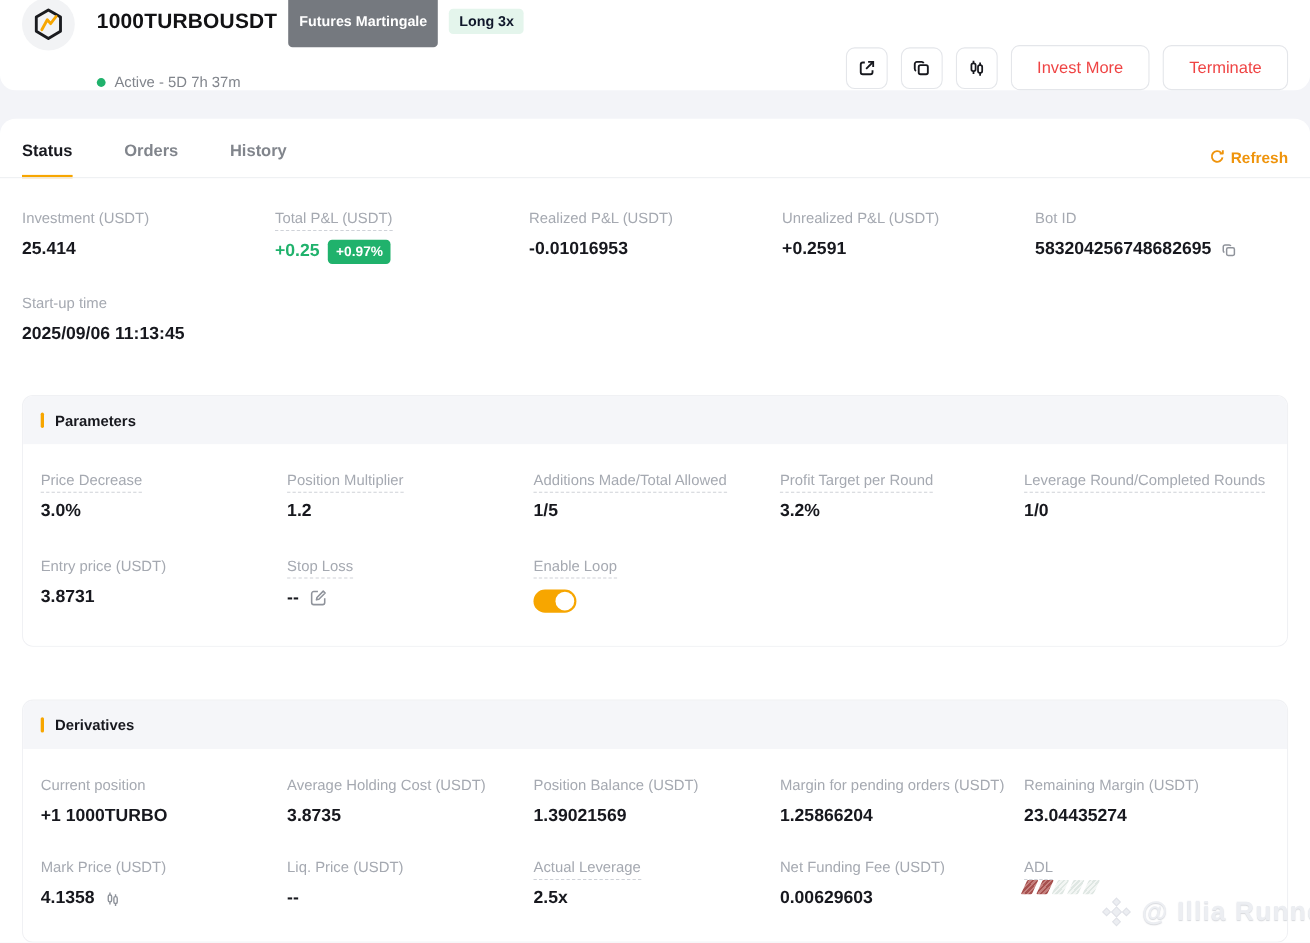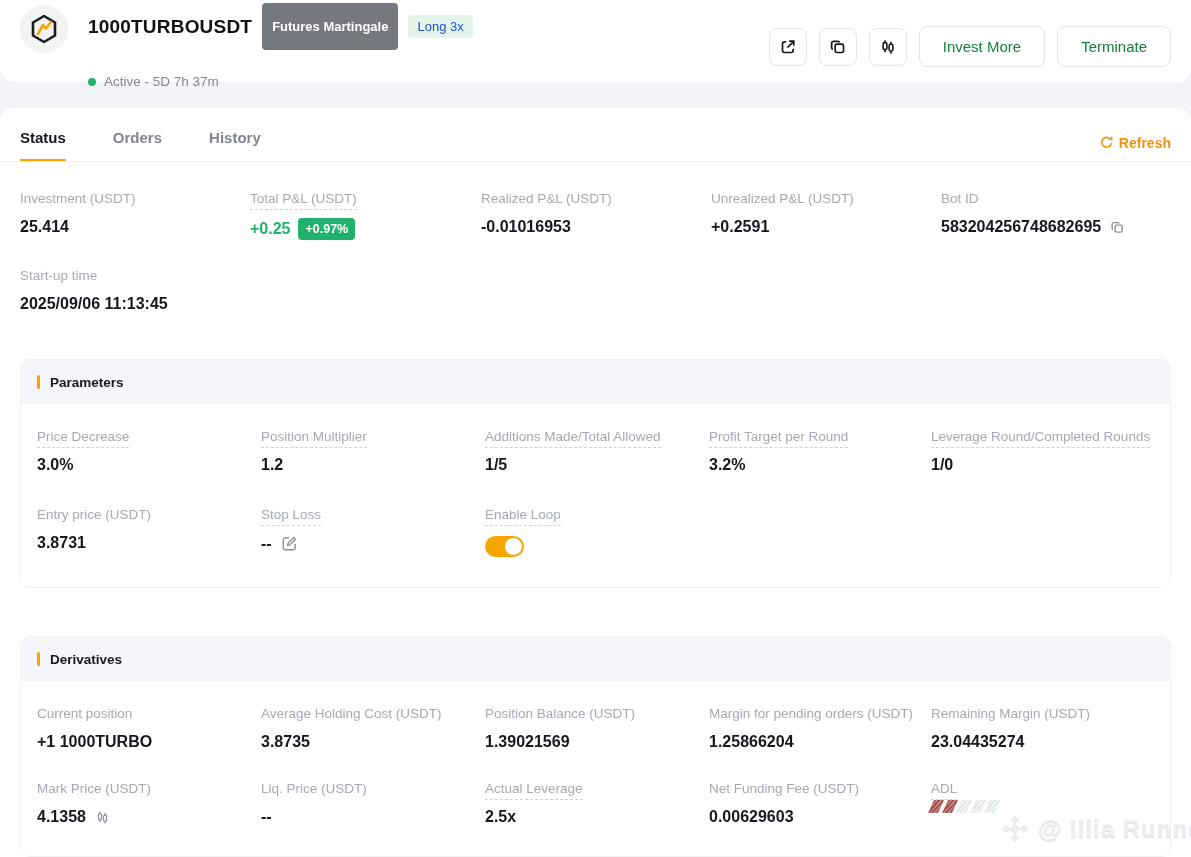--- a/index.html
+++ b/index.html
@@ -12,51 +12,51 @@
   }
 
   
   .header-card {
     background:#fff;
     height:82px;
     border-radius:0 0 14px 14px;
     padding:10px 20px 0 20px;
     display:flex;
     justify-content:space-between;
-    align-items:center;
+    align-items:flex-end;
   }
   .header-left { display:flex; gap:20px; }
   .logo {
     width:48px; height:48px; border-radius:50%;
     background:#f2f3f5; display:flex; align-items:center; justify-content:center;
     margin-top:2px;
   }
   .title-row { display:flex; align-items:center; gap:10px; }
   .symbol { font-size:19px; font-weight:700; color:#121214; letter-spacing:.2px; }
   .badge-gray {
     background:#75797f; color:#ffffff; font-size:13px; font-weight:600;
     padding:16px 10px; border-radius:4px;
   }
   .badge-green {
-    background:#e4f5ec; color:#1d4ed8; font-size:13px; font-weight:400;
+    background:#e4f5ec; color:#0f172a; font-size:13px; font-weight:700;
     padding:4px 9px; border-radius:4px;
   }
   .status-line { margin-top:24px; display:flex; align-items:center; gap:8px;
     font-size:13.5px; color:#81858c; }
   .green-dot { width:8px; height:8px; border-radius:50%; background:#20b26c; }
 
   .header-right { display:flex; align-items:center; gap:12px; margin-top:1px; }
   .icon-btn {
     width:38px; height:38px; background:#fff; border:1px solid #e4e6ea;
     border-radius:8px; display:flex; align-items:center; justify-content:center;
     color:#17181e; cursor:pointer;
   }
   .text-btn {
     height:41px; padding:0 23px; background:#fff; border:1px solid #e4e6ea;
-    border-radius:8px; font-size:15px; font-weight:500; color:#15803d;
+    border-radius:8px; font-size:15px; font-weight:500; color:#ef4444;
     font-family:"Liberation Sans", sans-serif; cursor:pointer;
   }
 
   
   .main-card {
     margin-top:26px; background:#fff; border-radius:14px 14px 0 0;
     height:749px; padding:0 20px; position:relative; overflow:hidden;
   }
   .tabs { display:flex; gap:47px; padding-top:21px; position:relative;text-align:center; }
   .tabs::after { content:''; position:absolute; left:-20px; right:-20px; bottom:0;

